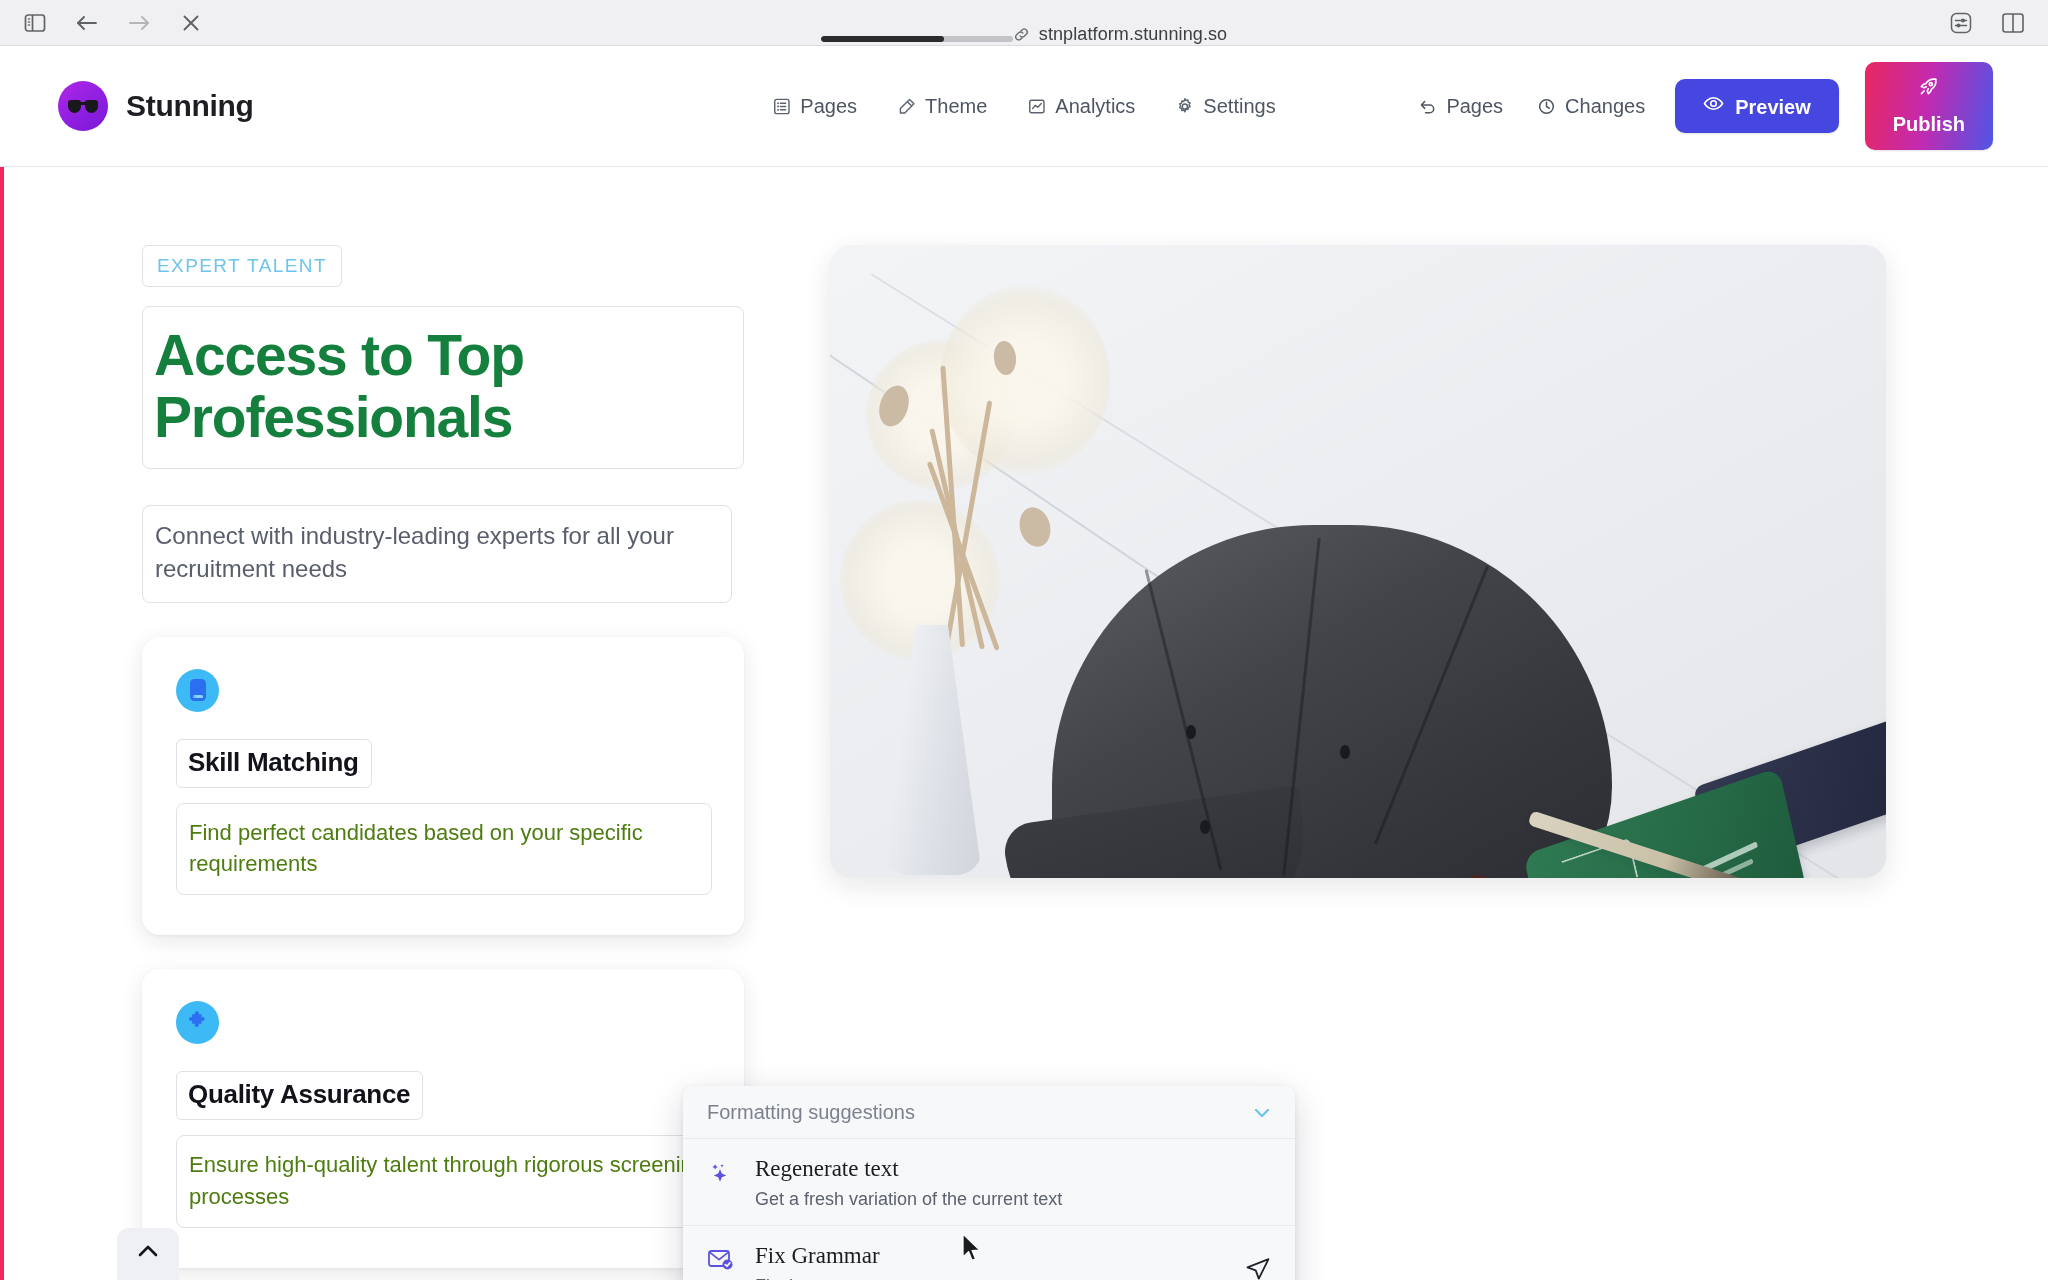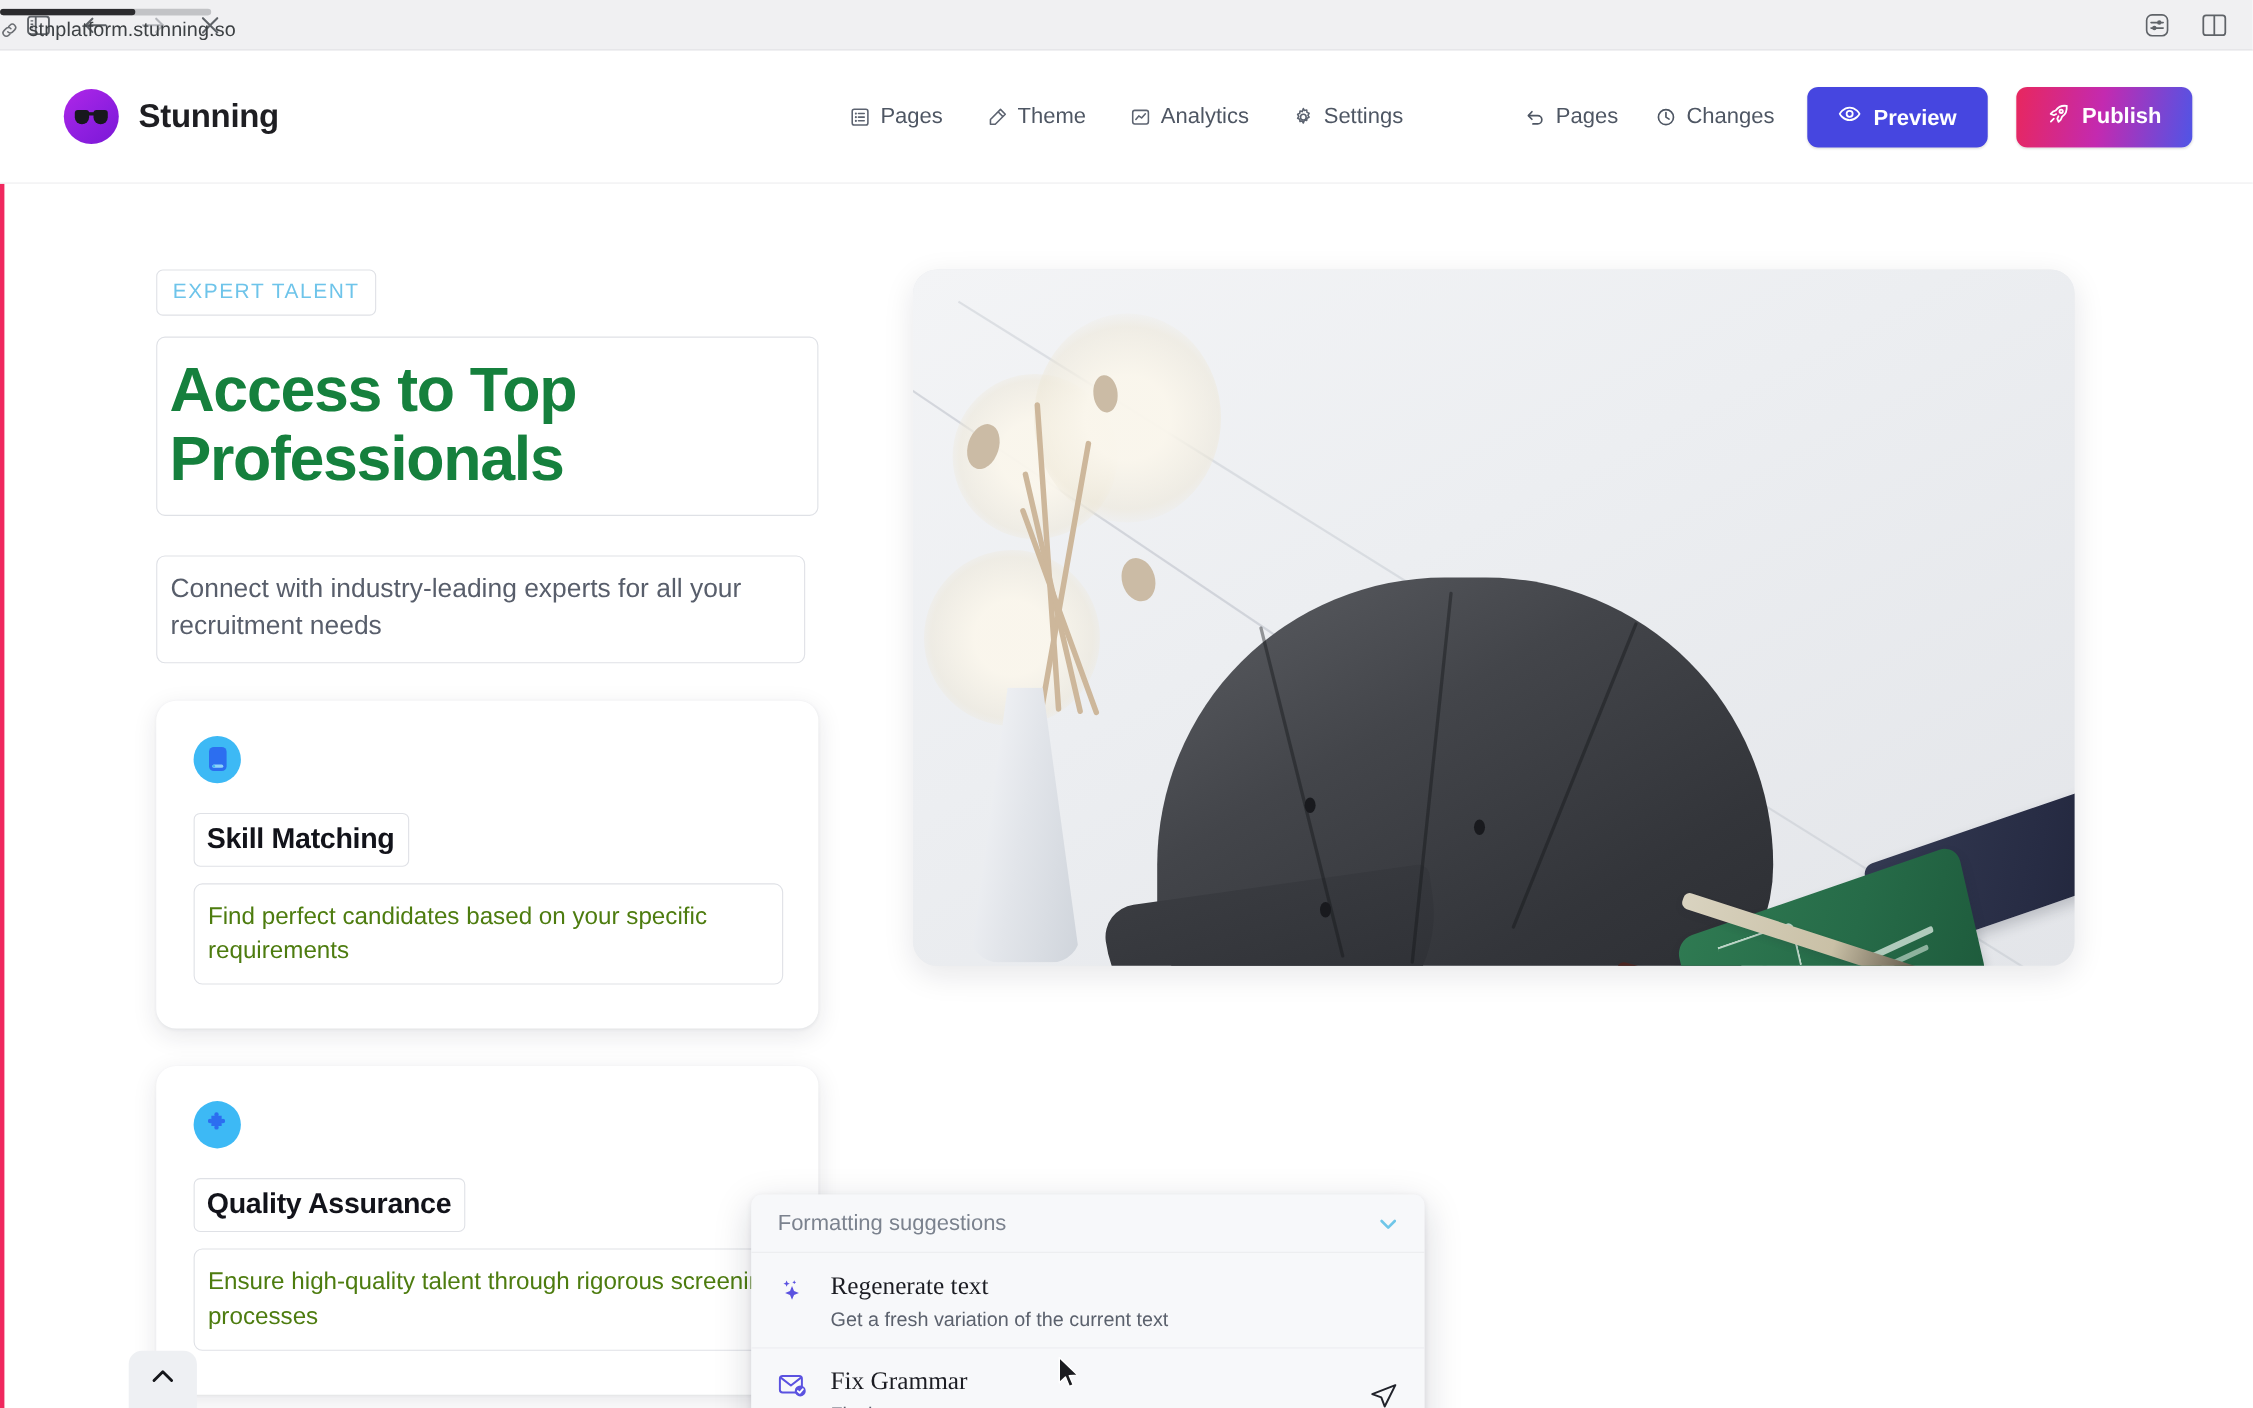--- a/index.html
+++ b/index.html
@@ -27,22 +27,22 @@
     display: flex; align-items: center; justify-content: center;
     color: #5f6368;
     cursor: default;
   }
   .bicon svg { display: block; }
   .bicon.dim { color: #b3b5ba; }
 
   .url-wrap {
     position: absolute;
     left: 0; right: 0; top: 0; bottom: 0;
-    display: flex; flex-direction: column;
-    align-items: flex-start; justify-content: center;
+    display: flex; flex-direction: row;
+    align-items: flex-end; justify-content: center;
     pointer-events: none;
   }
   .progress-track {
     width: 192px; height: 6px;
     background: #c2c3c6;
     border-radius: 3px;
     overflow: hidden;
     margin-bottom: 3px;
   }
   .progress-fill {
@@ -127,20 +127,21 @@
     box-shadow: 0 1px 2px rgba(0,0,0,.12);
   }
   .btn-publish {
     display: flex; align-items: center; gap: 11px;
     background: linear-gradient(100deg, #e8275e 0%, #c32ab0 48%, #4f55e6 100%);
     color: #fff; font-size: 20px; font-weight: 600;
     border: none; border-radius: 10px;
     padding: 14px 28px;
     cursor: pointer; font-family: inherit;
     box-shadow: 0 1px 2px rgba(0,0,0,.12);
+    flex-direction: column;
   }
 
   
   .canvas {
     position: relative;
     height: calc(1280px - 46px - 121px);
     background: #ffffff;
     overflow: hidden;
   }
   .selection-edge {

